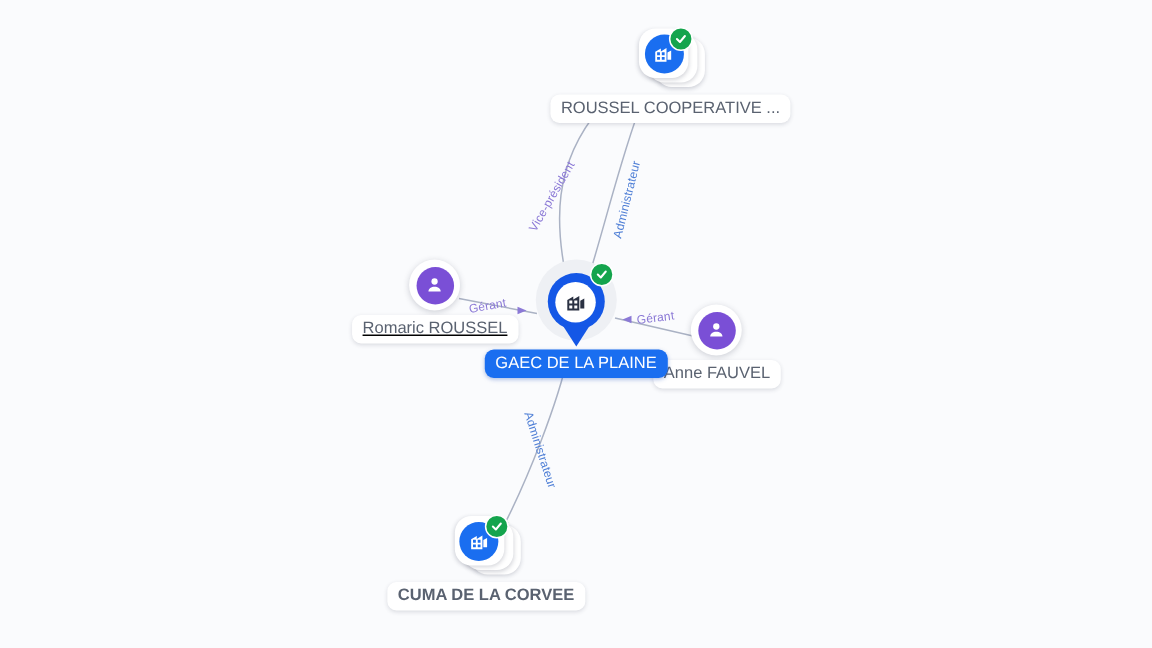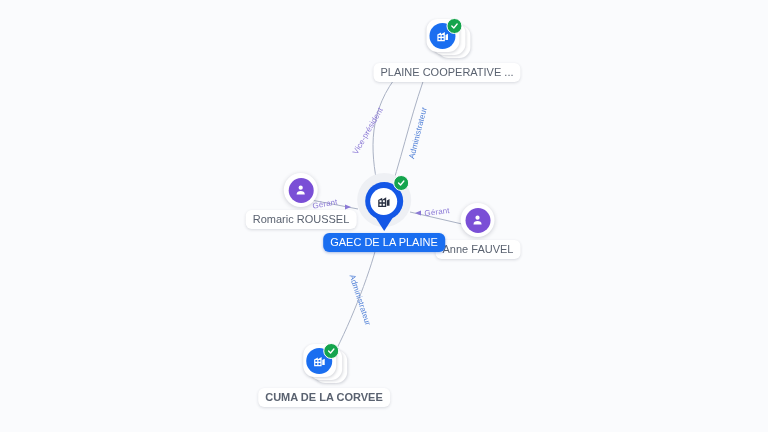--- a/index.html
+++ b/index.html
@@ -232,24 +232,24 @@
             <path d="M3 21V10.5l6-3.5v3l6-3.5V21H3zm2-2h3v-3H5v3zm0-5h3v-3H5v3zm5 5h3v-3h-3v3zm0-5h3v-3h-3v3zm6 5h4V9l-4 2.3V19zm1-2h2v-2h-2v2zm0-4h2v-2h-2v2z"></path>
           </svg>
         </div>
       </div>
       <div class="badge-check">
         <svg width="8" height="8" viewBox="0 0 24 24" fill="none" stroke="#ffffff" stroke-width="4" stroke-linecap="round" stroke-linejoin="round">
           <polyline points="4,12 10,18 20,6"></polyline>
         </svg>
       </div>
     </div>
-    <div class="node-label">PLAINE COOPERATIVE ...</div>
-  </div>
-
-  <div class="node" style="left:301px; top:201px;">
+    <div class="node-label">ROUSSEL COOPERATIVE ...</div>
+  </div>
+
+  <div class="node" style="left:290px; top:201px;text-decoration:underline;">
     <div class="person-ring">
       <div class="person-disc">
         <svg width="14" height="14" viewBox="0 0 24 24" fill="#ffffff">
           <circle cx="12" cy="8" r="3.6"></circle>
           <path d="M5 19.5c0-3.6 3.2-5.6 7-5.6s7 2 7 5.6H5z"></path>
         </svg>
       </div>
     </div>
     <div class="node-label">Romaric ROUSSEL</div>
   </div>

